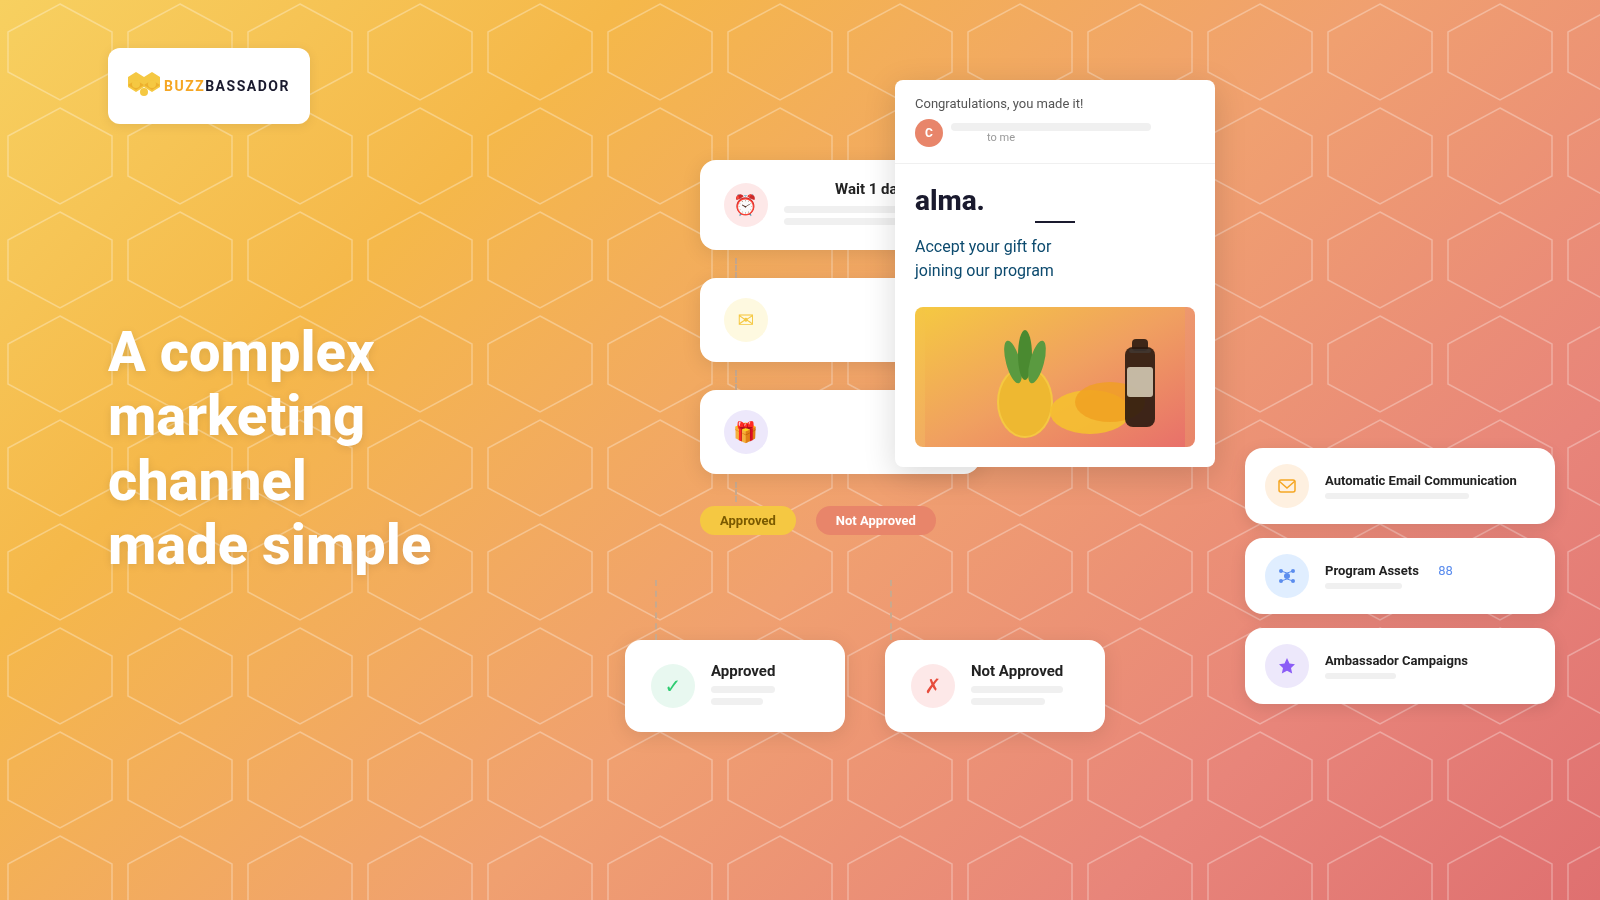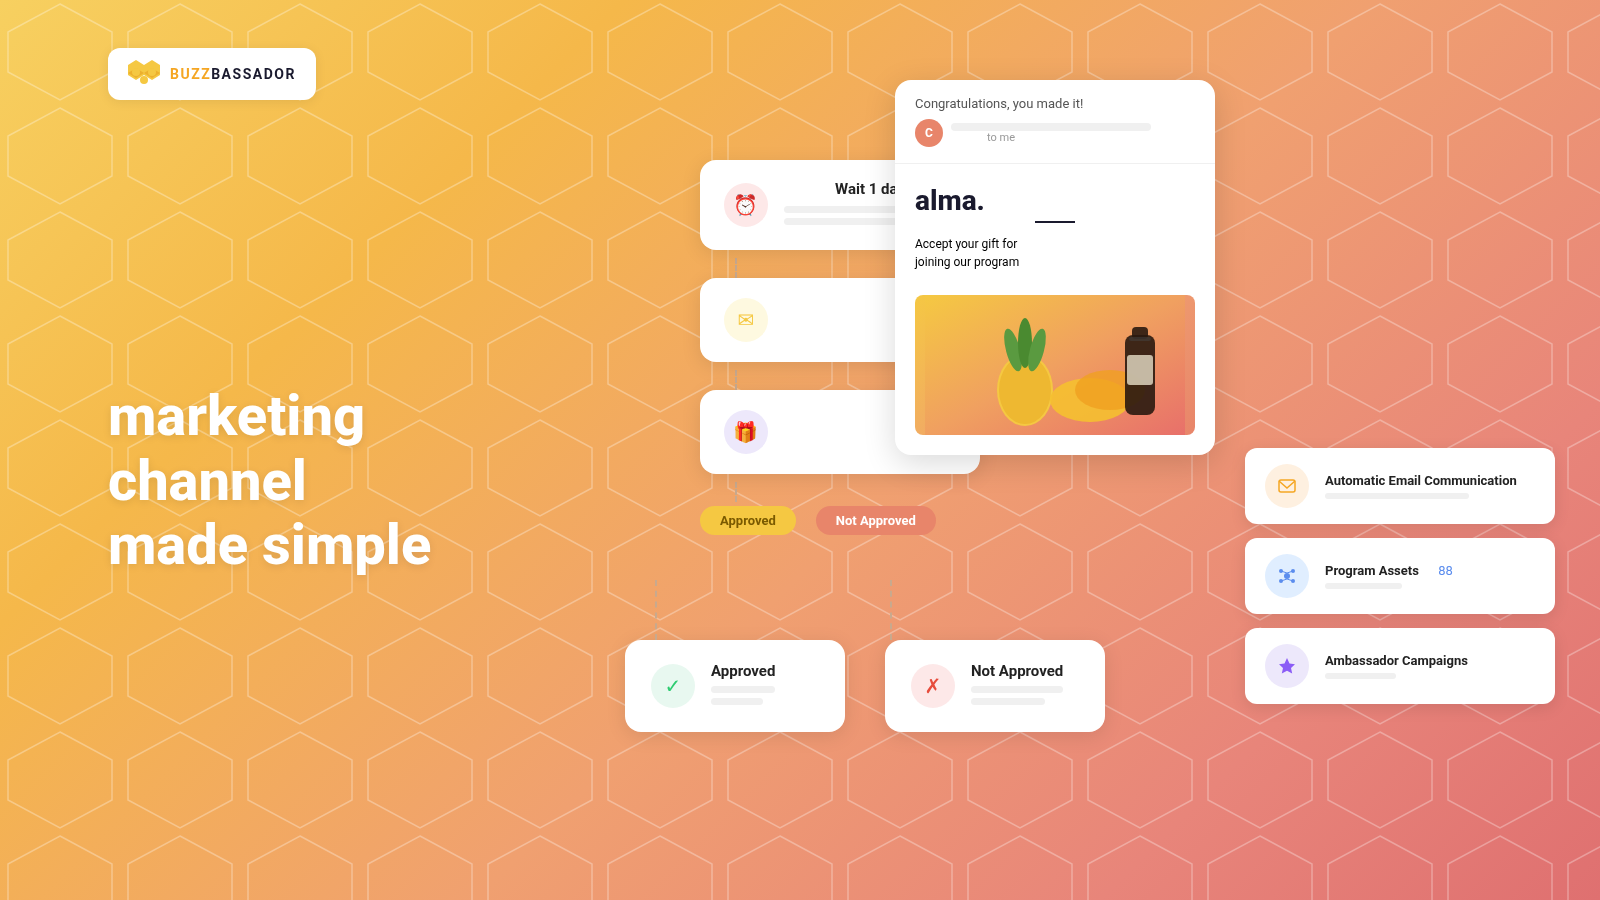--- a/index.html
+++ b/index.html
@@ -18,24 +18,24 @@
       background: linear-gradient(135deg, #f7d060 0%, #f5b84a 25%, #f0a070 55%, #e8857a 80%, #df7070 100%);
     }
 
     
     .logo-container {
       position: absolute;
       top: 48px;
       left: 108px;
       background: white;
       border-radius: 12px;
-      padding: 12px 20px;
-      display: flex;
-      align-items: center;
-      gap: 10px;
+      padding: 24px 20px;
+      display: flex;
+      align-items: center;
+      gap: 4px;
       box-shadow: 0 2px 12px rgba(0,0,0,0.08);
     }
 
     .logo-icon {
       display: flex;
       gap: 2px;
       align-items: center;
     }
 
     .logo-text {
@@ -197,21 +197,21 @@
       margin-bottom: 6px;
     }
 
     
     .email-preview {
       position: absolute;
       top: 80px;
       left: 895px;
       width: 320px;
       background: white;
-      border-radius: 16px;
+      border-radius: 8px;
       box-shadow: 0 8px 32px rgba(0,0,0,0.15);
       overflow: hidden;
     }
 
     .email-header {
       padding: 16px 20px;
       border-bottom: 1px solid #f0f0f0;
     }
 
     .email-subject {
@@ -267,22 +267,22 @@
     }
 
     .brand-underline {
       width: 40px;
       height: 2px;
       background: #1a1a2e;
       margin: 0 auto 12px;
     }
 
     .email-tagline {
-      font-size: 12px;
-      color: #000000;
+      font-size: 16px;
+      color: #0c4a6e;
       line-height: 1.5;
       margin-bottom: 24px;
     }
 
     .email-image {
       width: 100%;
       height: 140px;
       background: linear-gradient(135deg, #f5c842 0%, #f0a070 50%, #e8856a 100%);
       border-radius: 8px;
       position: relative;
@@ -298,21 +298,21 @@
       top: 448px;
       right: 45px;
       display: flex;
       flex-direction: column;
       gap: 14px;
       width: 310px;
     }
 
     .feature-card {
       background: white;
-      border-radius: 12px;
+      border-radius: 18px;
       padding: 16px 20px;
       box-shadow: 0 4px 16px rgba(0,0,0,0.10);
       display: flex;
       align-items: center;
       gap: 16px;
       text-align: right;
     }
 
     .feature-icon {
       width: 44px;
@@ -377,21 +377,21 @@
       <circle cx="16" cy="20" r="4" fill="#f5c842"></circle>
     </svg>
   </div>
   <span class="logo-text">
     <span>BUZZ</span><span style="color:#1a1a2e;">BASSADOR</span>
   </span>
 </div>
 
 <div class="hero-text">
   <h1>
-    <br>
+    <span>A complex</span><br>
     <span>marketing channel</span><br>
     <span>made simple</span>
   </h1>
 </div>
 
 <div class="workflow-area">
 
   <div class="workflow-card">
     <div class="icon-circle pink">⏰</div>
     <div class="workflow-card-text">

